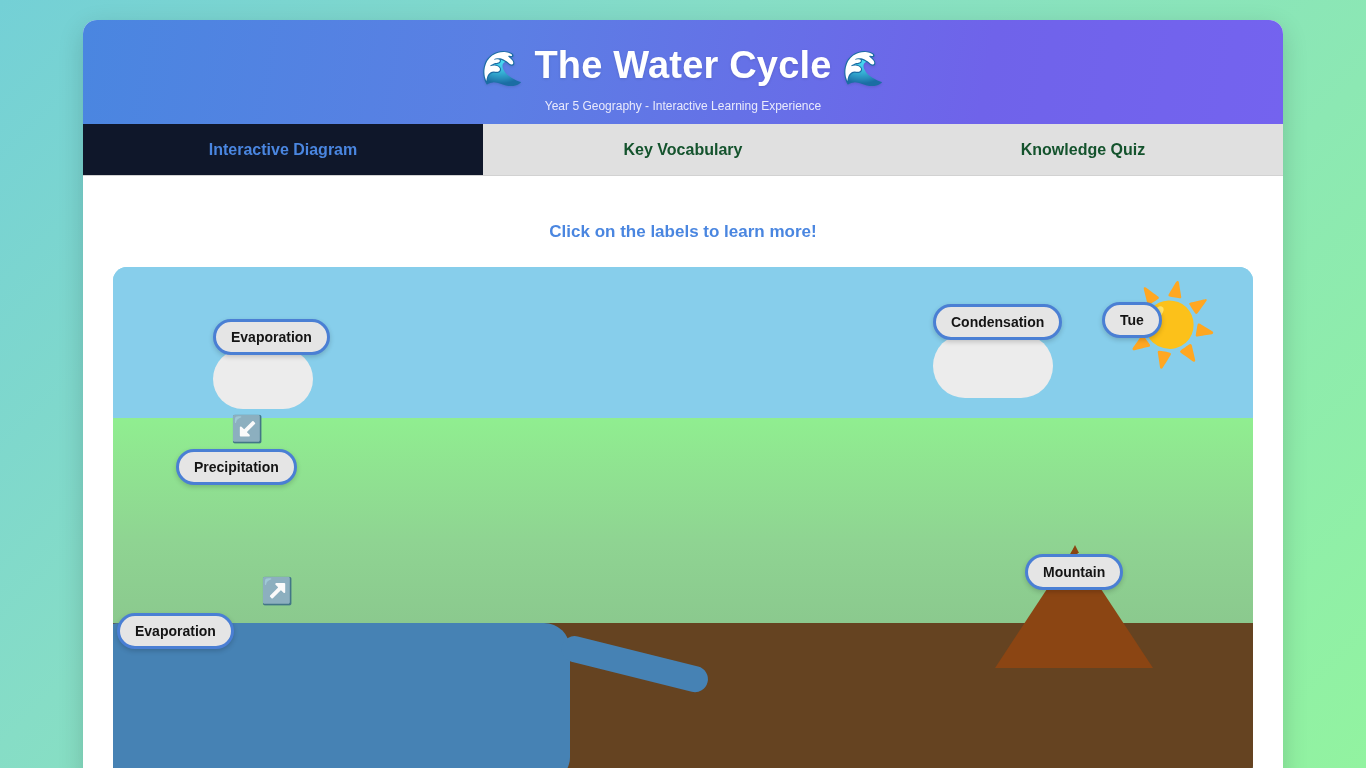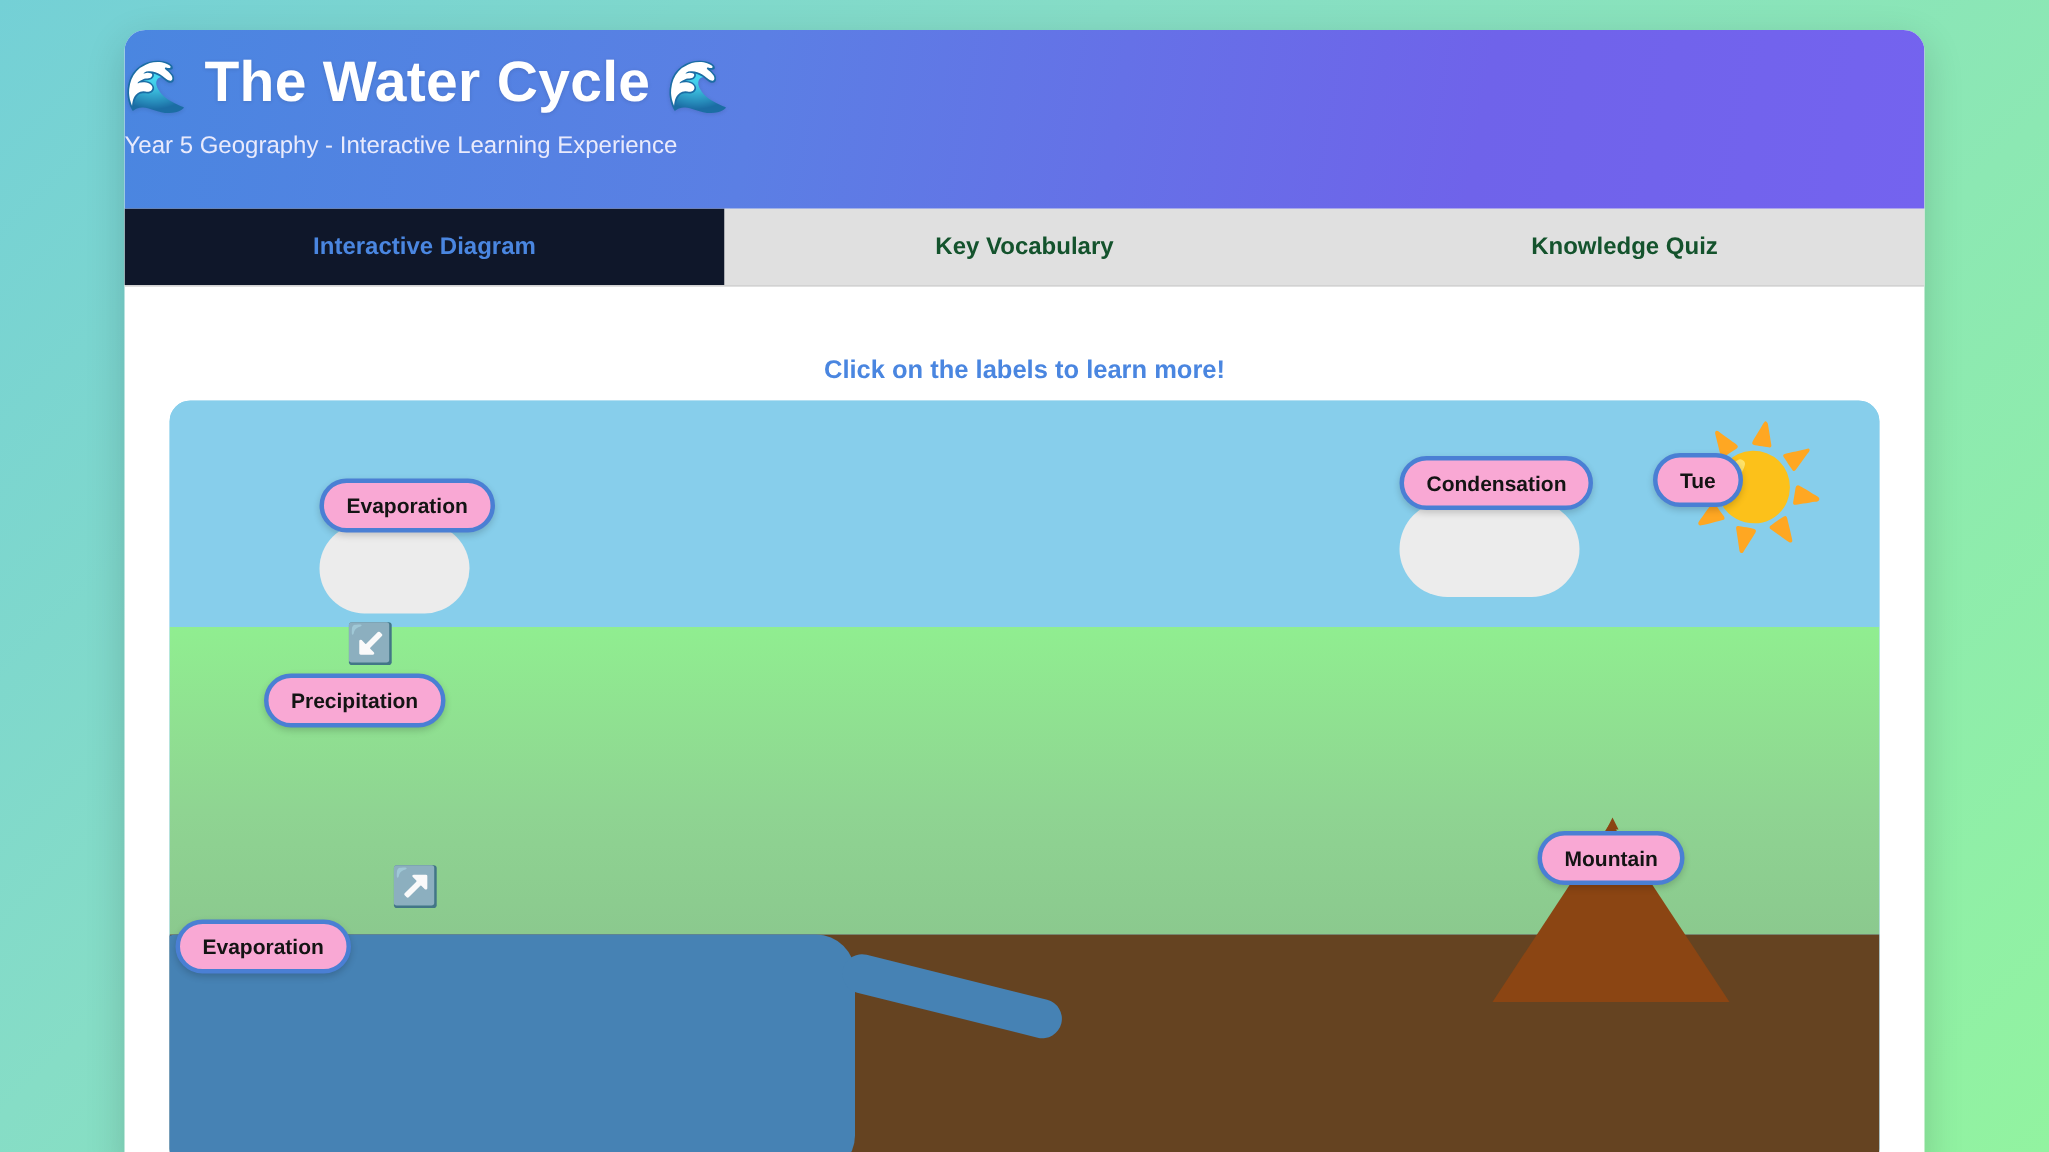--- a/index.html
+++ b/index.html
@@ -24,37 +24,38 @@
     width: 1200px;
     height: 760px;
     background: #ffffff;
     border-radius: 14px 14px 0 0;
     overflow: hidden;
     box-shadow: 0 8px 26px rgba(0,0,0,0.16);
   }
 
   
   .app-header {
-    height: 119px;
+    height: 104px;
     background: linear-gradient(100deg, #4a86e0 0%, #5b7fe4 35%, #6f63ea 75%, #7463ef 100%);
-    padding-top: 12px;
+    text-align: center;
+    padding-top: 22px;
     position: relative;
   }
   .app-title {
     font-size: 38px;
     font-weight: bold;
     color: #ffffff;
     letter-spacing: 0.2px;
     line-height: 46px;
     text-shadow: 0 1px 3px rgba(0,0,0,0.12);
   }
   .title-emoji { font-size: 34px; vertical-align: -2px; }
   .app-subtitle {
     margin-top: 8px;
-    font-size: 16px;
+    font-size: 12px;
     color: #e9eafc;
     font-weight: normal;
   }
 
   
   .tab-bar {
     display: flex;
     height: 52px;
     background: #e0e0e0;
     border-bottom: 1px solid #d2d2d2;
@@ -170,21 +171,21 @@
     height: 26px;
     background: #4682b4;
     border-radius: 14px;
     transform: rotate(14deg);
     transform-origin: left center;
   }
 
   
   .label {
     position: absolute;
-    background: #f9a8d4;
+    background: #e5e5e5;
     border: 3px solid #4a7fd4;
     border-radius: 22px;
     padding: 7px 15px;
     font-size: 14px;
     font-weight: bold;
     color: #141414;
     white-space: nowrap;
     cursor: pointer;
     box-shadow: 0 2px 5px rgba(0,0,0,0.18);
     user-select: none;

